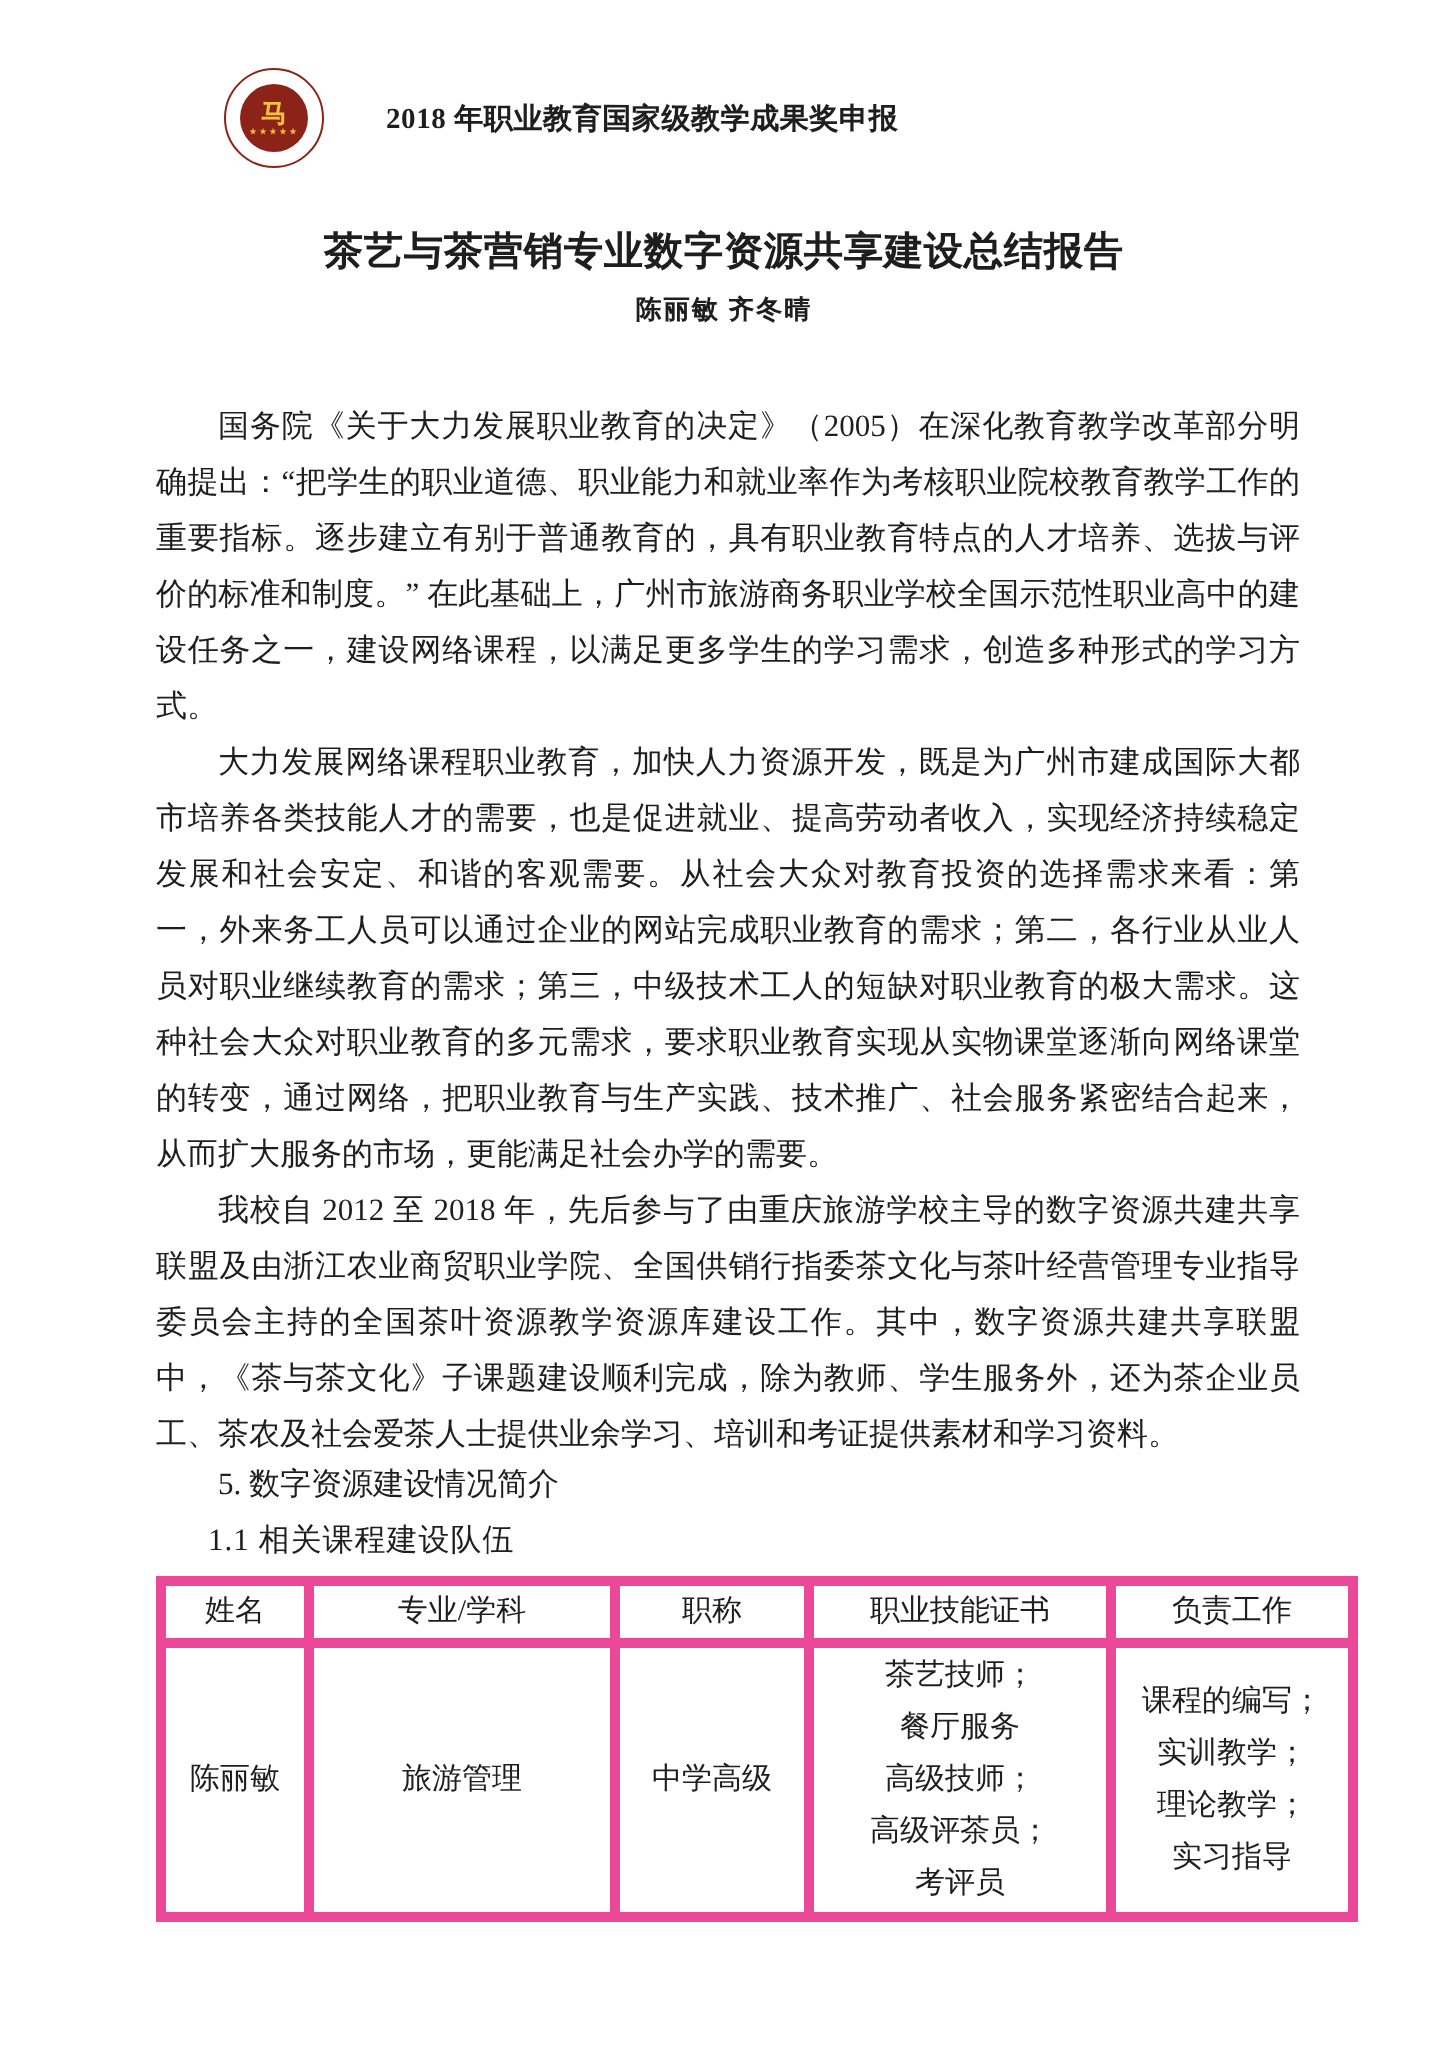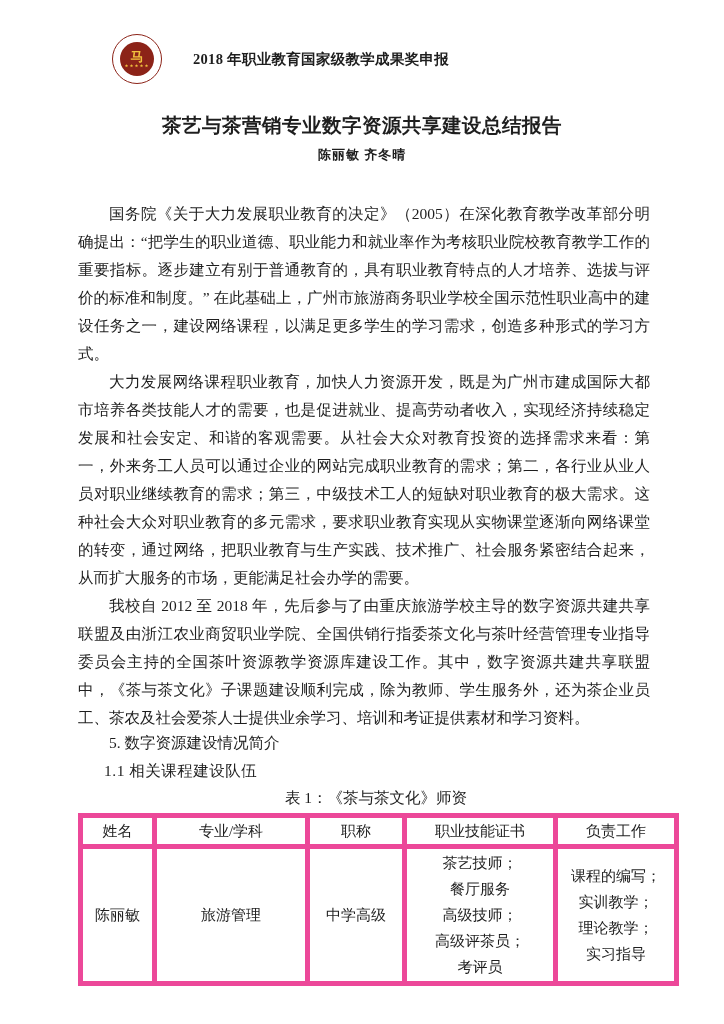--- a/index.html
+++ b/index.html
@@ -84,21 +84,20 @@
   <div class="authors">陈丽敏 齐冬晴</div>
 
   <div class="content">
     <p>国务院《关于大力发展职业教育的决定》（2005）在深化教育教学改革部分明确提出：“把学生的职业道德、职业能力和就业率作为考核职业院校教育教学工作的重要指标。逐步建立有别于普通教育的，具有职业教育特点的人才培养、选拔与评价的标准和制度。” 在此基础上，广州市旅游商务职业学校全国示范性职业高中的建设任务之一，建设网络课程，以满足更多学生的学习需求，创造多种形式的学习方式。</p>
     <p>大力发展网络课程职业教育，加快人力资源开发，既是为广州市建成国际大都市培养各类技能人才的需要，也是促进就业、提高劳动者收入，实现经济持续稳定发展和社会安定、和谐的客观需要。从社会大众对教育投资的选择需求来看：第一，外来务工人员可以通过企业的网站完成职业教育的需求；第二，各行业从业人员对职业继续教育的需求；第三，中级技术工人的短缺对职业教育的极大需求。这种社会大众对职业教育的多元需求，要求职业教育实现从实物课堂逐渐向网络课堂的转变，通过网络，把职业教育与生产实践、技术推广、社会服务紧密结合起来，从而扩大服务的市场，更能满足社会办学的需要。</p>
     <p>我校自 2012 至 2018 年，先后参与了由重庆旅游学校主导的数字资源共建共享联盟及由浙江农业商贸职业学院、全国供销行指委茶文化与茶叶经营管理专业指导委员会主持的全国茶叶资源教学资源库建设工作。其中，数字资源共建共享联盟中，《茶与茶文化》子课题建设顺利完成，除为教师、学生服务外，还为茶企业员工、茶农及社会爱茶人士提供业余学习、培训和考证提供素材和学习资料。</p>
 
     <div class="heading1">5. 数字资源建设情况简介</div>
     <div class="heading2">1.1 相关课程建设队伍</div>
 
-    <div class="table-caption">表 1：《茶与茶文化》师资</div>
 
     <table class="faculty">
       <colgroup>
         <col style="width:74px">
         <col style="width:153px">
         <col style="width:97px">
         <col style="width:151px">
         <col style="width:121px">
       </colgroup>
       <thead>

